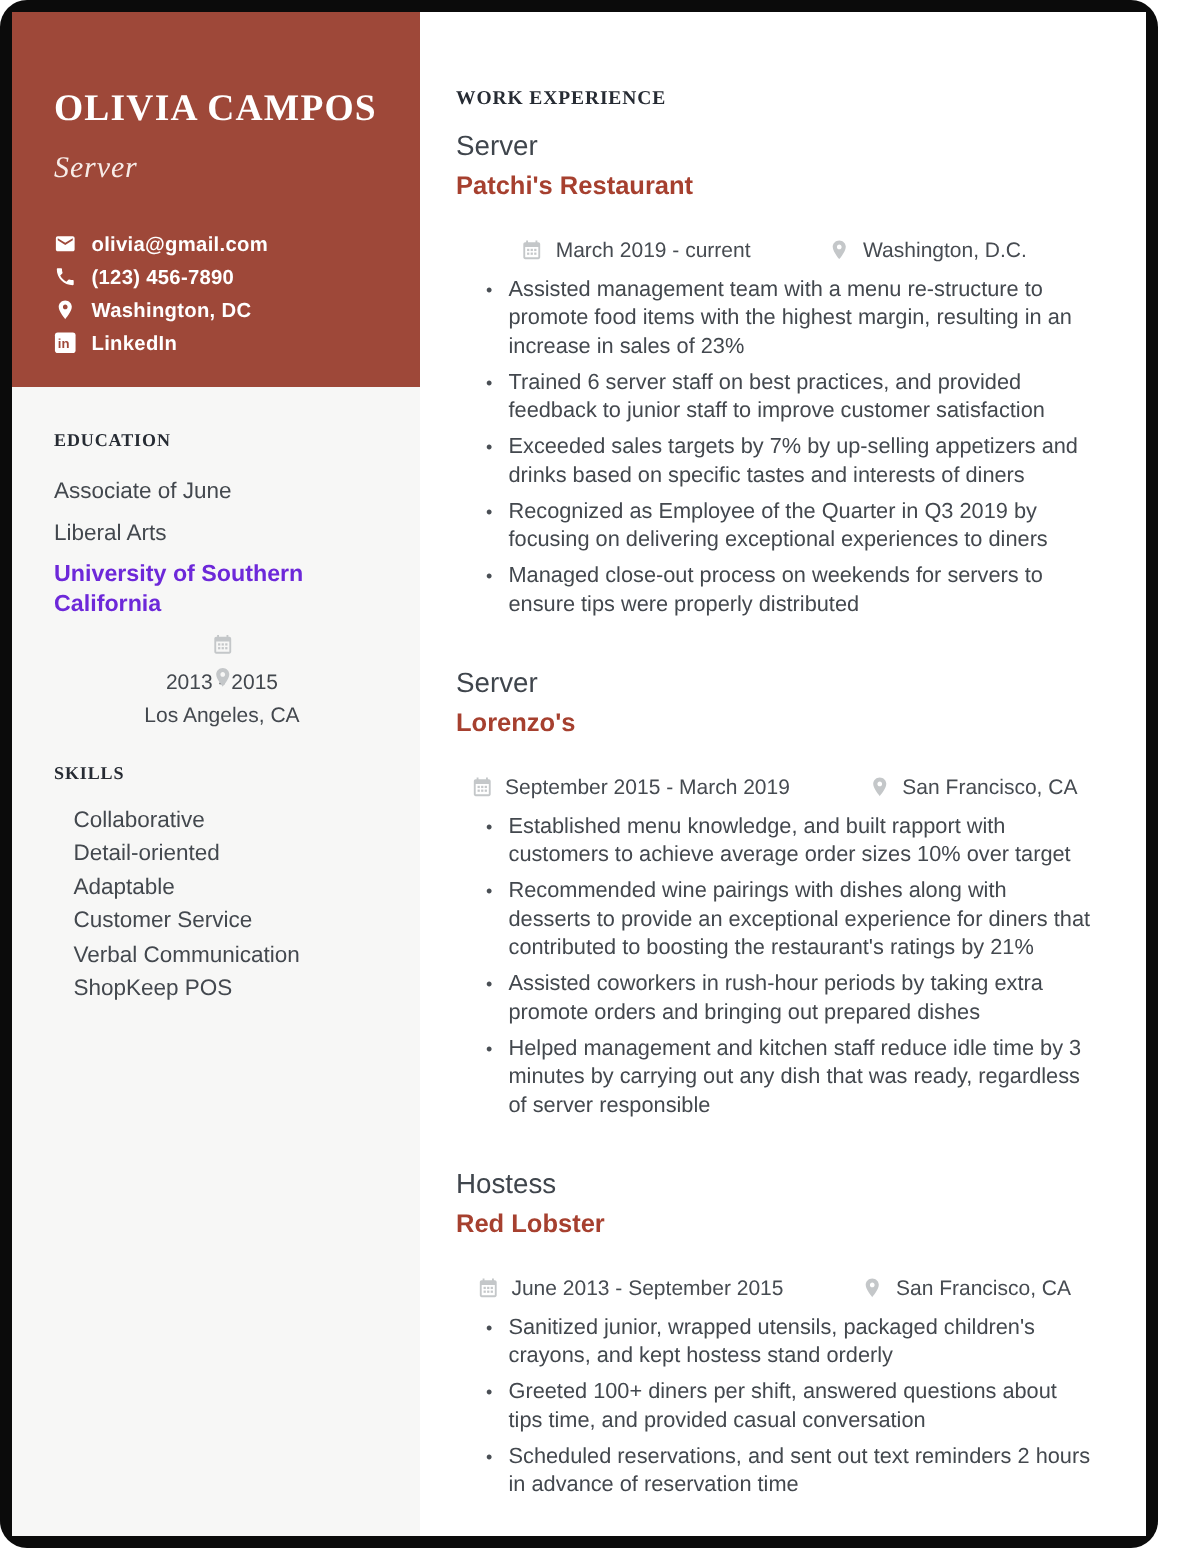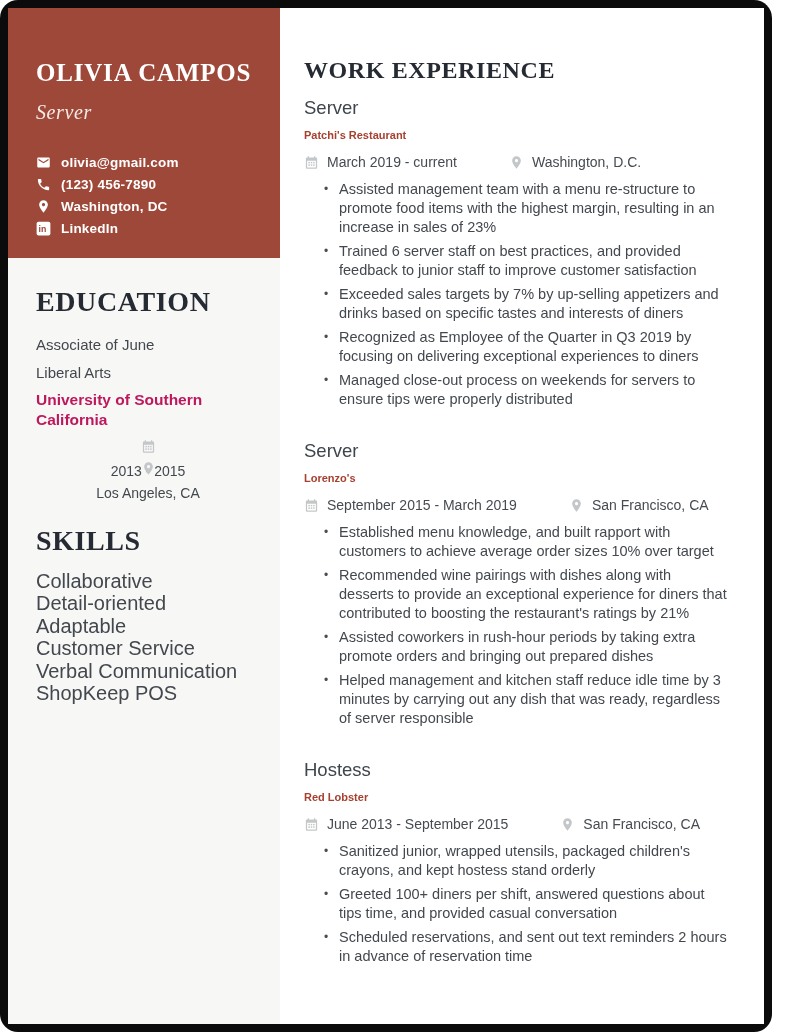--- a/index.html
+++ b/index.html
@@ -11,39 +11,39 @@
   .sidebar { width:272px; flex:0 0 272px; background:#f7f7f6; display:flex; flex-direction:column; }
   .hero { height:250px; background:#9e4839; color:#ffffff; padding:50px 20px 0 28px; }
   .hero h1 { font-family:"Liberation Serif", serif; font-size:25px; font-weight:700; letter-spacing:0.8px; line-height:30px; white-space:nowrap; }
   .hero .subtitle { font-family:"Liberation Serif", serif; font-style:italic; font-size:20px; letter-spacing:0.6px; margin-top:13px; color:#f7ece8; }
   .contact { list-style:none; margin-top:27px; }
   .contact li { display:flex; align-items:center; gap:10px; height:22px; font-size:13.5px; font-weight:700; letter-spacing:0.2px; }
   .contact .ic { width:15px; height:15px; flex:0 0 15px; display:inline-flex; }
   .contact .ic svg { width:15px; height:15px; }
 
   .side-body { padding:28px 20px 0 28px; color:#3f444a; }
-  .side-h { font-family:"Liberation Serif", serif; font-size:28px; font-weight:700; letter-spacing:0.6px; color:#262b33; margin-bottom:13px; }
+  .side-h { font-family:"Liberation Serif", serif; font-size:12px; font-weight:700; letter-spacing:0.6px; color:#262b33; margin-bottom:13px; }
   .edu-line { font-size:15px; line-height:28px; color:#43484e; }
-  .school { font-size:15.5px; font-weight:700; color:#be185d; line-height:20px; margin-top:3px; }
+  .school { font-size:15.5px; font-weight:700; color:#6d28d9; line-height:20px; margin-top:3px; }
   .meta-row { display:flex; align-items:center; gap:9px; height:22px; font-size:14px; color:#43484e;flex-direction:column; }
   .meta-row.first { margin-top:9px; }
   .meta-row .ic { width:15px; height:15px; flex:0 0 15px; display:inline-flex; }
   .meta-row .ic svg { width:15px; height:15px; }
   .skills-h { margin-top:42px; }
   .skills-list { list-style:none; }
-  .skills-list li { font-size:20px; line-height:22.4px; color:#43484e; }
+  .skills-list li { font-size:15px; line-height:22.4px; color:#43484e;margin-left:13px; }
 
   
   .main { flex:1; padding:49px 36px 20px 24px; }
-  .main-h { font-family:"Liberation Serif", serif; font-size:24px; font-weight:700; letter-spacing:0.6px; color:#262b33; margin-bottom:11px; }
+  .main-h { font-family:"Liberation Serif", serif; font-size:13px; font-weight:700; letter-spacing:0.6px; color:#262b33; margin-bottom:11px; }
   .job { margin-top:0; }
   .job + .job { margin-top:29px; }
   .job-title { font-size:18.5px; font-weight:400; color:#3f454c; line-height:26px; }
-  .company { font-size:11px; font-weight:700; color:#a6402f; line-height:20px; margin-top:4px; }
-  .job-meta { display:flex; align-items:center; margin-top:7px; height:20px; font-size:14px; color:#464b51; }
+  .company { font-size:17px; font-weight:700; color:#a6402f; line-height:20px; margin-top:4px; }
+  .job-meta { display:flex; align-items:center; margin-top:22px; height:20px; font-size:14px; color:#464b51;justify-content:center; }
   .job-meta .ic { width:15px; height:15px; flex:0 0 15px; display:inline-flex; margin-right:8px; }
   .job-meta .ic svg { width:15px; height:15px; }
   .job-meta .loc { margin-left:52px; display:flex; align-items:center; }
   .bullets { list-style:none; margin-top:8px; padding-left:18px; }
   .bullets li { position:relative; font-size:14.5px; line-height:19px; color:#43484e; padding-left:17px; margin-bottom:5px; }
   .bullets li::before { content:"•"; position:absolute; left:2px; top:0; font-size:12px; color:#494e54; }
 </style>
 </head>
 <body>
 

